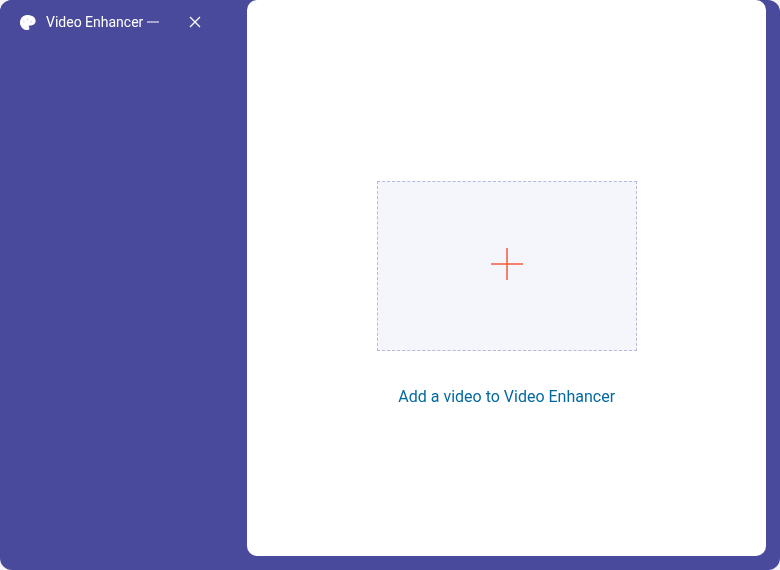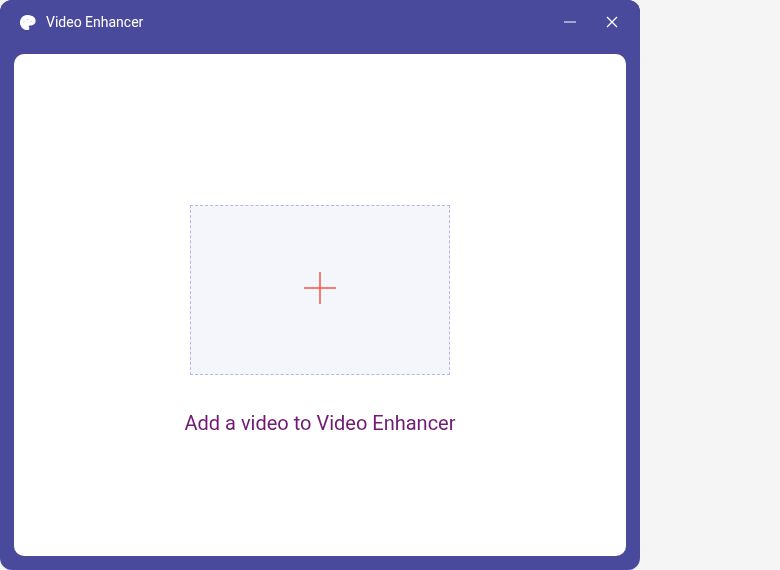--- a/index.html
+++ b/index.html
@@ -8,26 +8,26 @@
       box-sizing: border-box;
     }
     body {
       font-family: -apple-system, BlinkMacSystemFont, "Segoe UI", Roboto, sans-serif;
       background: #f5f5f5;
       width: 780px;
       height: 570px;
       overflow: hidden;
     }
     .window {
-      width: 640px;
+      width: 780px;
       height: 570px;
       background: #4a4a9c;
       border-radius: 12px;
       display: flex;
-      flex-direction: column;
+      flex-direction: row;
       overflow: hidden;
       gap: 10px;
     }
     .titlebar {
       height: 44px;
       background: #4a4a9c;
       display: flex;
       align-items: center;
       justify-content: space-between;
       padding: 0 18px;
@@ -83,22 +83,22 @@
       align-items: center;
       justify-content: center;
       cursor: pointer;
       margin-top: 30px;
     }
     .plus-icon {
       color: #f25a3c;
     }
     .instruction-text {
       margin-top: 36px;
-      font-size: 20px;
-      color: #701a75;
+      font-size: 16px;
+      color: #0369a1;
     }
   </style>
 </head>
 <body>
 
 <div class="window">
   <div class="titlebar">
     <div class="titlebar-left">
       <span class="app-icon">
         <svg width="17" height="17" viewBox="0 0 24 24" fill="none" stroke="#ffffff" stroke-width="1.5">

